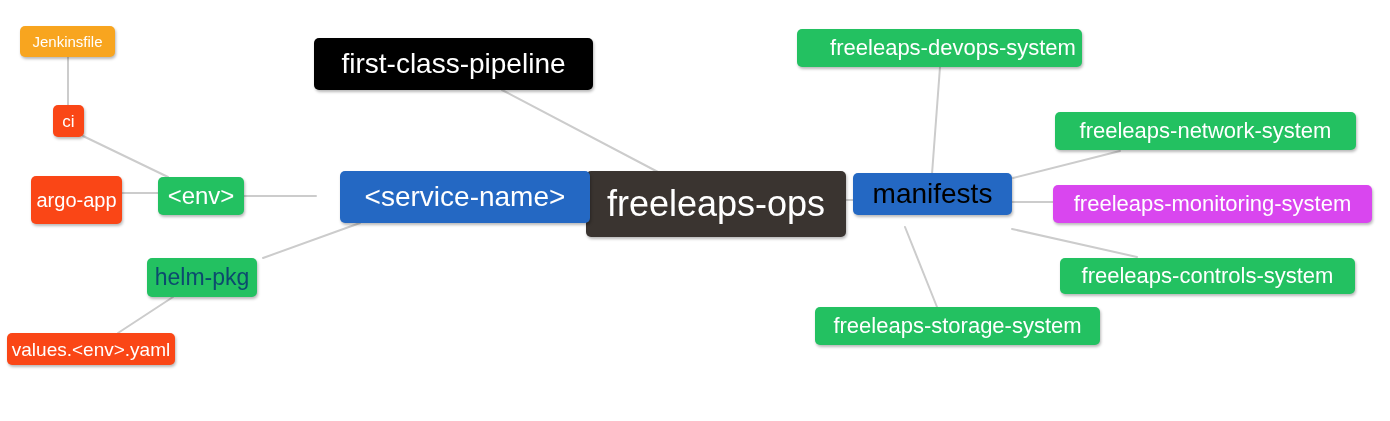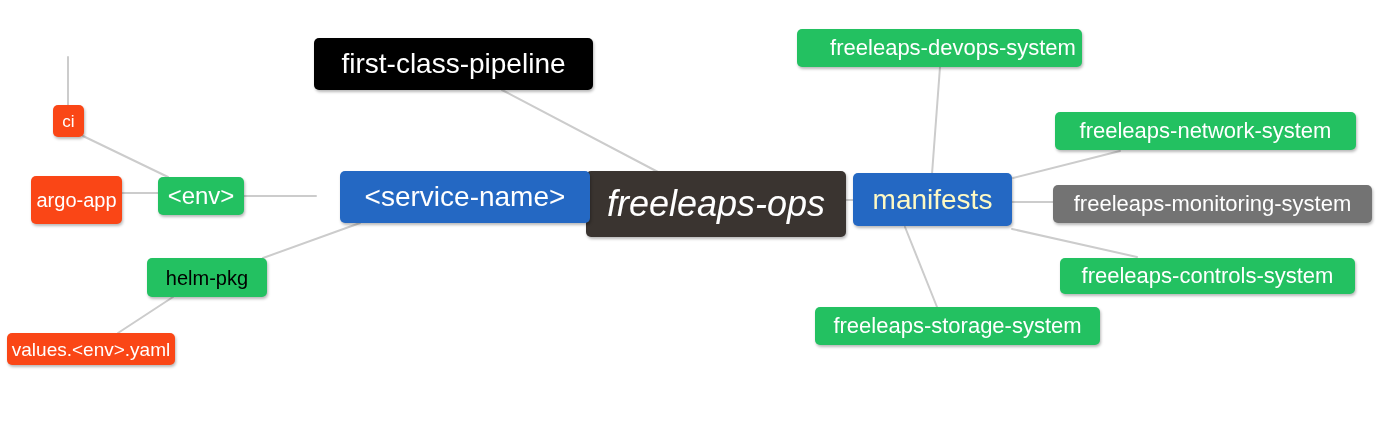--- a/index.html
+++ b/index.html
@@ -50,27 +50,28 @@
       <line x1="173" y1="297" x2="118" y2="333" stroke="#cccccc" stroke-width="2" stroke-linecap="round"></line>
       <line x1="502" y1="90" x2="658" y2="172" stroke="#cccccc" stroke-width="2" stroke-linecap="round"></line>
       <line x1="566" y1="198" x2="586" y2="198" stroke="#cccccc" stroke-width="2" stroke-linecap="round"></line>
       <line x1="846" y1="200" x2="853" y2="200" stroke="#cccccc" stroke-width="2" stroke-linecap="round"></line>
       <line x1="932" y1="174" x2="940" y2="67" stroke="#cccccc" stroke-width="2" stroke-linecap="round"></line>
       <line x1="1013" y1="178" x2="1120" y2="151" stroke="#cccccc" stroke-width="2" stroke-linecap="round"></line>
       <line x1="1012" y1="202" x2="1053" y2="202" stroke="#cccccc" stroke-width="2" stroke-linecap="round"></line>
       <line x1="1012" y1="229" x2="1137" y2="257" stroke="#cccccc" stroke-width="2" stroke-linecap="round"></line>
       <line x1="905" y1="227" x2="937" y2="307" stroke="#cccccc" stroke-width="2" stroke-linecap="round"></line>
     </svg>
-<div class="node" style="left: 586px; top: 171px; width: 260px; height: 66px; font-size: 36px; background: rgb(58, 52, 48); color: rgb(255, 255, 255); font-style: italic;">freeleaps-ops</div>
+<div class="node" style="left: 586px; top: 171px; width: 260px; height: 66px; font-size: 36px; background: rgb(58, 52, 48); color: rgb(255, 255, 255);">freeleaps-ops</div>
     <div class="node" style="left: 314px; top: 38px; width: 279px; height: 52px; font-size: 28px; background: #000000; color: rgb(255, 255, 255);">first-class-pipeline</div>
     <div class="node" style="left: 316px; top: 171px; width: 250px; height: 52px; font-size: 28px; background: rgb(36, 104, 195); color: rgb(255, 255, 255); margin-left: 24px;">&lt;service-name&gt;</div>
-    <div class="node" style="left: 853px; top: 173px; width: 159px; height: 53px; font-size: 28px; background: rgb(36, 104, 195); color: #fef9c3;">manifests</div>
+    <div class="node" style="left: 853px; top: 173px; width: 159px; height: 42px; font-size: 28px; background: rgb(36, 104, 195); color: #000000;">manifests</div>
     <div class="node" style="left: 158px; top: 177px; width: 86px; height: 38px; font-size: 24px; background: rgb(35, 193, 97); color: rgb(255, 255, 255);">&lt;env&gt;</div>
-    <div class="node" style="left: 147px; top: 258px; width: 120px; height: 39px; font-size: 20px; background: rgb(35, 193, 97); color: #000000;">helm-pkg</div>
+    <div class="node" style="left: 147px; top: 258px; width: 110px; height: 39px; font-size: 23px; background: rgb(35, 193, 97); color: #0c4a6e;">helm-pkg</div>
     <div class="node" style="left: 53px; top: 105px; width: 31px; height: 32px; font-size: 17px; background: rgb(250, 70, 22); color: rgb(255, 255, 255);">ci</div>
     <div class="node" style="left: 31px; top: 176px; width: 91px; height: 48px; font-size: 20px; background: rgb(250, 70, 22); color: rgb(255, 255, 255);">argo-app</div>
     <div class="node" style="left: 7px; top: 333px; width: 168px; height: 32px; font-size: 19px; background: rgb(250, 70, 22); color: rgb(255, 255, 255);">values.&lt;env&gt;.yaml</div>
+    <div class="node" style="left: 20px; top: 26px; width: 95px; height: 31px; font-size: 15px; background: rgb(248, 165, 31); color: rgb(255, 255, 255);">Jenkinsfile</div>
     <div class="node" style="left: 797px; top: 29px; width: 285px; height: 38px; font-size: 22px; background: rgb(35, 193, 97); color: rgb(255, 255, 255); padding-left: 27px;">freeleaps-devops-system</div>
     <div class="node" style="left: 1055px; top: 112px; width: 301px; height: 38px; font-size: 22px; background: rgb(35, 193, 97); color: rgb(255, 255, 255);">freeleaps-network-system</div>
-    <div class="node" style="left: 1053px; top: 185px; width: 319px; height: 38px; font-size: 22px; background: #737373; color: rgb(255, 255, 255);">freeleaps-monitoring-system</div>
+    <div class="node" style="left: 1053px; top: 185px; width: 319px; height: 38px; font-size: 22px; background: #d946ef; color: rgb(255, 255, 255);">freeleaps-monitoring-system</div>
     <div class="node" style="left: 1060px; top: 258px; width: 295px; height: 36px; font-size: 22px; background: rgb(35, 193, 97); color: rgb(255, 255, 255);">freeleaps-controls-system</div>
     <div class="node" style="left: 815px; top: 307px; width: 285px; height: 38px; font-size: 22px; background: rgb(35, 193, 97); color: rgb(255, 255, 255);">freeleaps-storage-system</div>
   </div>
 
 </body></html>

